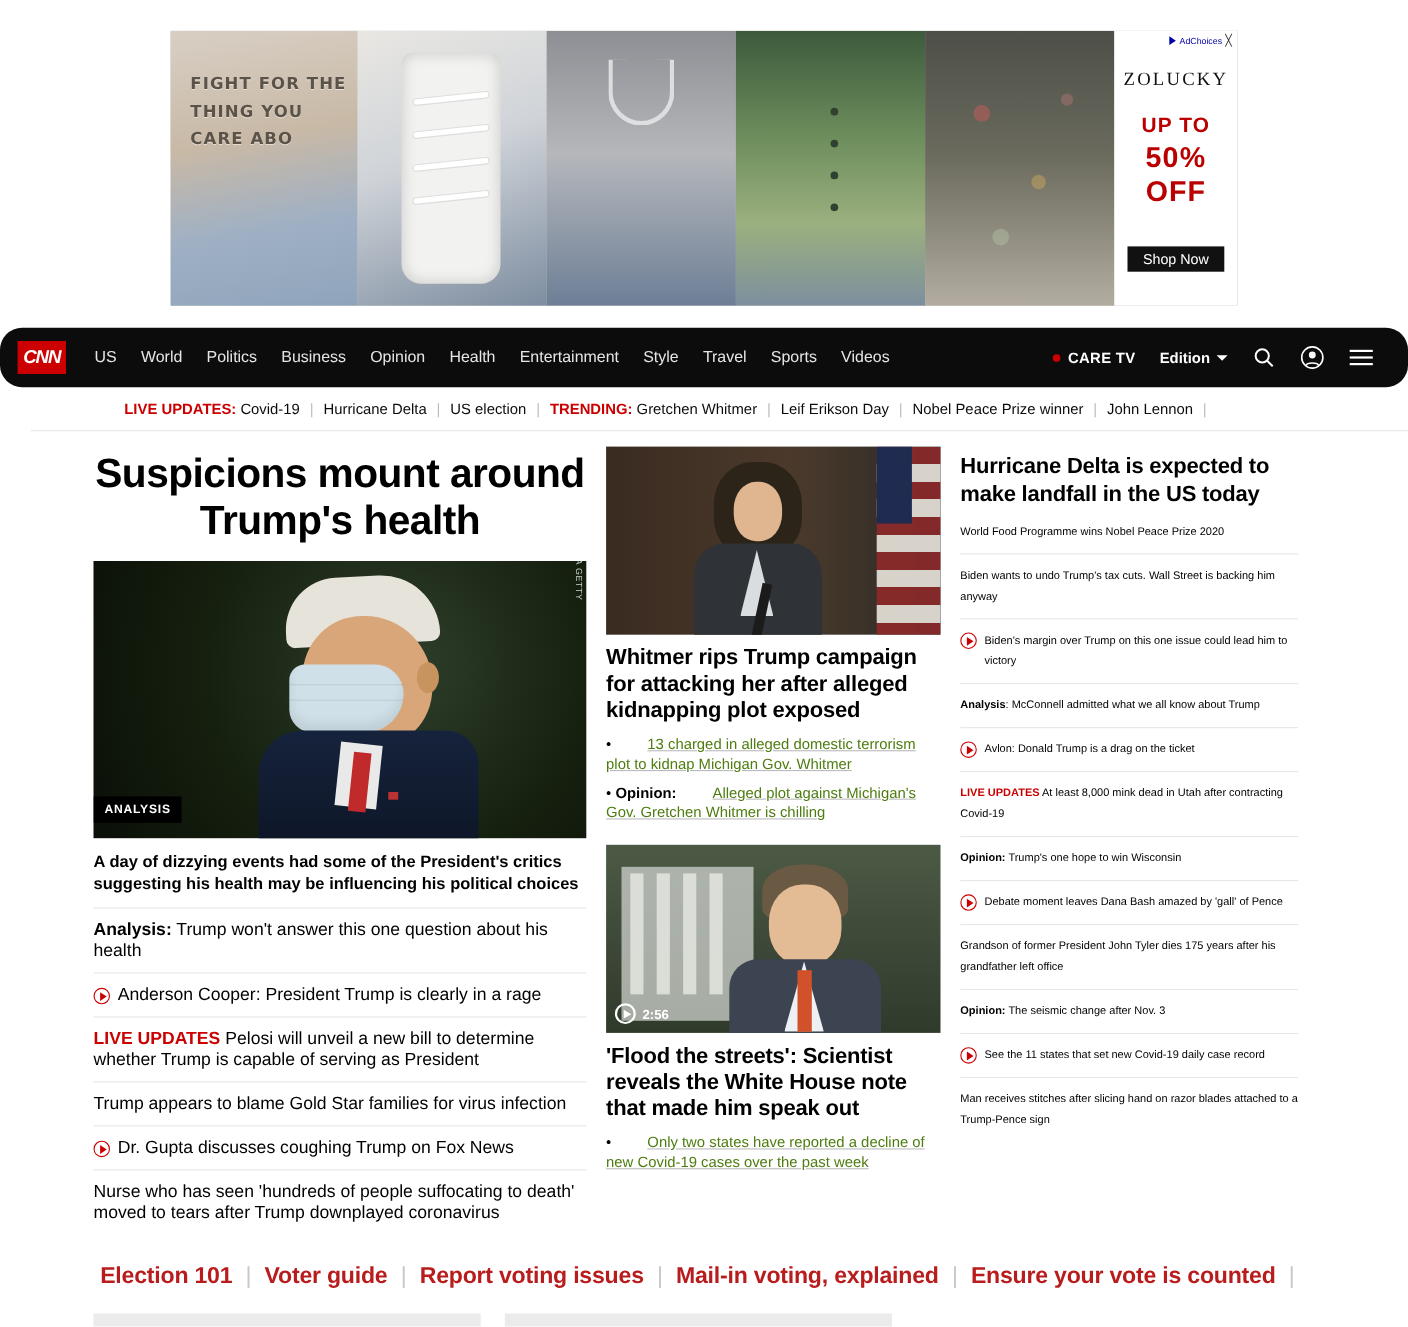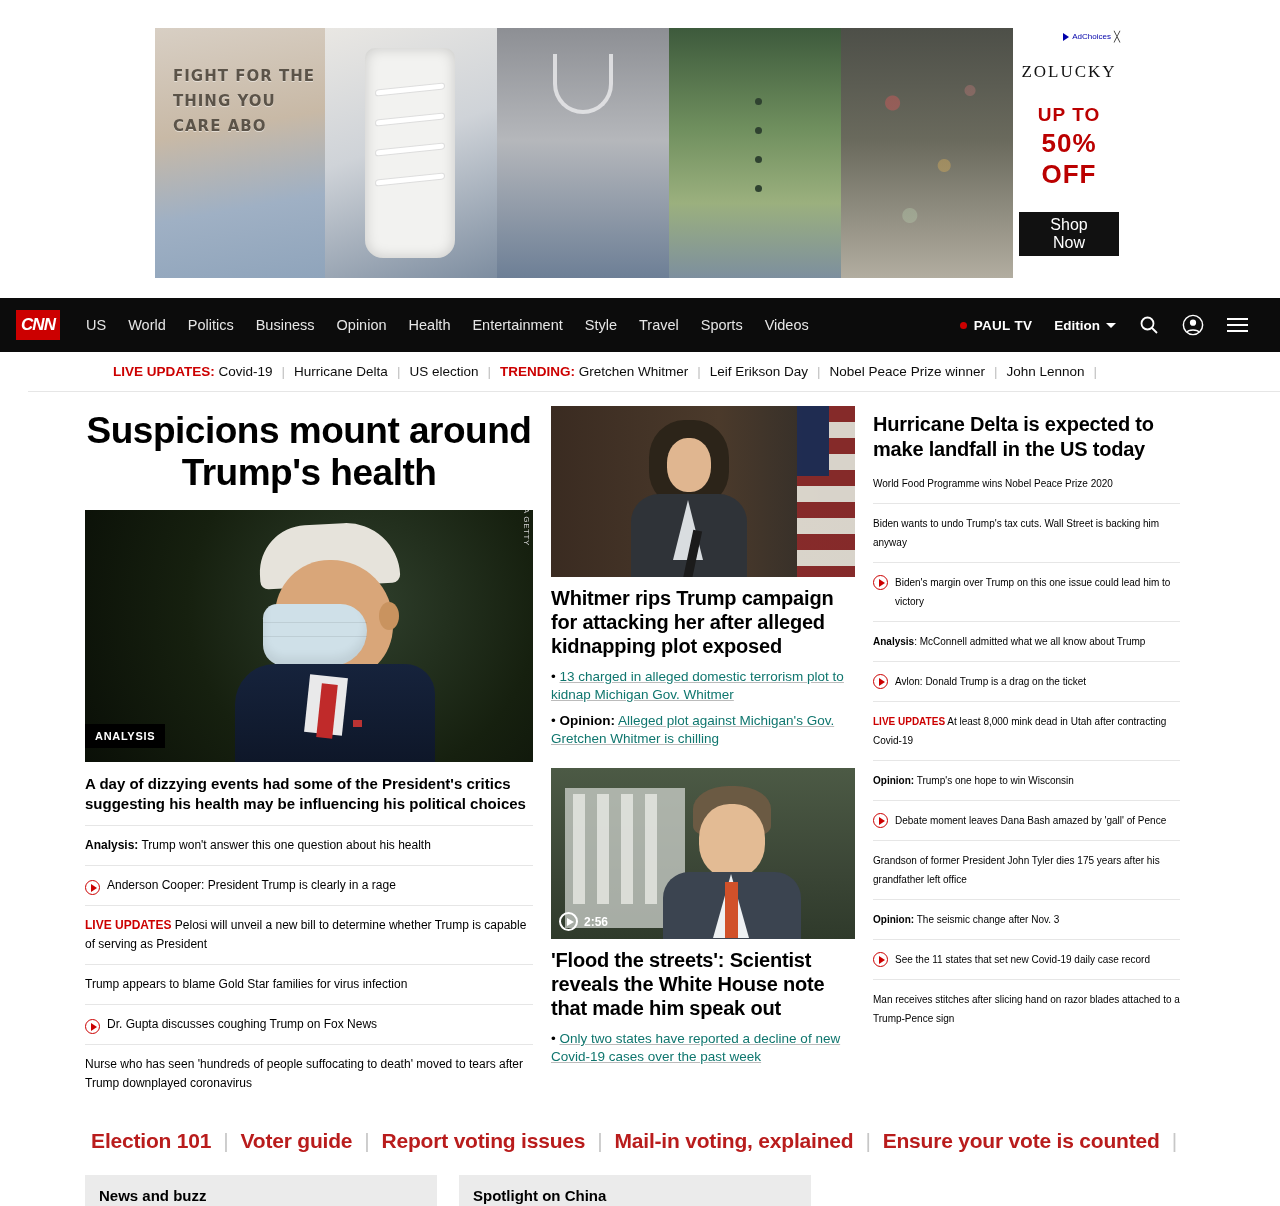--- a/index.html
+++ b/index.html
@@ -61,33 +61,33 @@
   .ad-floral { position:absolute; inset:0; background:
      radial-gradient(circle at 30% 30%, rgba(200,90,90,.5) 0 7px, transparent 8px),
      radial-gradient(circle at 60% 55%, rgba(210,170,90,.45) 0 6px, transparent 7px),
      radial-gradient(circle at 40% 75%, rgba(180,200,170,.4) 0 7px, transparent 8px),
      radial-gradient(circle at 75% 25%, rgba(190,120,120,.4) 0 5px, transparent 6px);
   }
   .ad-right { padding: 34px 6px 0; text-align: center; }
   .ad-brand { font-family:"Liberation Serif", serif; font-size: 17px; letter-spacing: 2px; color:#111; }
   .ad-upto { margin-top: 22px; color:#b00; font-weight:700; font-size: 19px; letter-spacing:1px; }
   .ad-off  { color:#b00; font-weight:700; font-size: 26px; letter-spacing:1px; margin-top:2px;}
-  .ad-shop { margin-top: 22px; display:inline-block; background:#111; color:#fff; font-size:16px; padding:4px 14px; }
+  .ad-shop { margin-top: 34px; display:inline-block; background:#111; color:#fff; font-size:13px; padding:4px 14px; }
   .ad-choice {
     position: absolute; top: 2px; right: 2px;
     display:flex; align-items:center; gap:3px;
     font-size: 9px; color:#00a; background:rgba(255,255,255,.85); padding:1px 3px;
   }
   .ad-choice .tri { width:0;height:0;border-left:6px solid #00a;border-top:4px solid transparent;border-bottom:4px solid transparent;}
   .ad-choice .x { color:#333; font-size:10px; }
 
   
   .nav {
     height: 54px; background: #0c0c0c; display: flex; align-items: center;
-    padding: 0 32px 0 16px; color: #fff;
+    padding: 0 32px 0 16px; color: #fff; border-radius: 20px;
   }
   .logo {
     width: 44px; height: 30px; background: #cc0000; color: #fff;
     font-family: "Liberation Sans", sans-serif; font-weight: 700; font-size: 17px;
     display:flex; align-items:center; justify-content:center; letter-spacing:-1px;
     font-style: italic; margin-right: 26px;
   }
   .nav-links { display: flex; gap: 22px; font-size: 14.5px; }
   .nav-links a { color: #e6e6e6; text-decoration: none; text-align: right; }
   .nav-right { margin-left: auto; display: flex; align-items: center; gap: 22px; }
@@ -139,22 +139,22 @@
   }
   .badge-analysis {
     position:absolute; left:0; bottom: 14px; background:#000; color:#fff;
     font-size: 11px; font-weight:700; letter-spacing:.7px; padding: 6px 10px;
   }
   .lead-sub {
     font-size: 15px; line-height: 20px; font-weight: 700; padding: 12px 0 11px;
     border-bottom: 1px solid #e6e6e6;
   }
   .lead-list li {
-    list-style: none; font-size: 12px; line-height: 19px; padding: 10px 0;
-    border-bottom: 1px solid #e6e6e6; display: flex; gap: 7px; align-items: flex-end;
+    list-style: none; font-size: 16px; line-height: 19px; padding: 10px 0;
+    border-bottom: 1px solid #e6e6e6; display: flex; gap: 7px; align-items: center;
   }
   .lead-list { margin: 0; padding: 0; }
   .lead-list li:last-child { border-bottom: none; }
   .kicker-b { font-weight: 700; }
   .kicker-red { color: #cc0000; }
   .play {
     flex: 0 0 auto; width: 15px; height: 15px; border-radius: 50%;
     border: 1.6px solid #cc0000; position: relative; margin-top: 2px;
   }
   .play:after {
@@ -175,21 +175,21 @@
   .w-mic { position:absolute; left: 58px; top: 110px; width: 9px; height: 60px; background:#1b1b1b; transform: rotate(12deg); }
   .w-flag { position:absolute; right: 0; top: 0; width: 58px; height: 171px; background: repeating-linear-gradient(180deg,#8d2a2a 0 16px,#e7e2d8 16px 32px); opacity:.92;}
   .w-flag:before{content:"";position:absolute;left:0;top:0;width:32px;height:70px;background:#1e2c55;}
   .mid-head {
     font-size: 20px; line-height: 24px; font-weight: 700; padding: 9px 0 8px; letter-spacing:-.2px;
   }
   .mid-bullets li {
     list-style:none; font-size: 13.5px; line-height: 18px; padding: 2px 0 6px;
   }
   .mid-bullets { margin: 0; padding: 0; }
-  .mid-bullets a { color:#0f766e; text-decoration: underline; text-decoration-color:#bbb; }
+  .mid-bullets a { color:#4d7c0f; text-decoration: underline; text-decoration-color:#bbb;margin-left:29px; }
   .mid-img2 {
     position: relative; width: 304px; height: 171px; overflow: hidden; margin-top: 14px;
     background: linear-gradient(180deg,#4c5a45 0%,#3b4636 60%,#2f3a2b 100%);
   }
   .s-bld { position:absolute; left: 14px; top: 20px; width: 120px; height: 140px; background:#cfd3cd; opacity:.75; }
   .s-col { position:absolute; top: 26px; width: 12px; height: 110px; background:#e7e9e4; opacity:.8;}
   .s-person { position:absolute; left: 106px; top: 18px; width: 150px; height: 153px;}
   .s-hair { position:absolute; left: 36px; top: 0; width: 78px; height: 50px; background:#6b5a43; border-radius: 46% 46% 20% 20%;}
   .s-face { position:absolute; left: 42px; top: 18px; width: 66px; height: 74px; background:#e3bb94; border-radius: 46%;}
   .s-suit { position:absolute; left: 6px; top: 86px; width: 138px; height: 68px; background:#3b4450; border-radius: 26px 26px 0 0;}
@@ -281,21 +281,21 @@
     <a>Health</a>
     <a>Entertainment</a>
     <a>Style</a>
     <a>Travel</a>
     <a>Sports</a>
     <a>Videos</a>
   </div>
   <div class="nav-right">
     <div class="livetv">
       <span class="livedot"></span>
-      <span>PAUL TV</span>
+      <span>CARE TV</span>
     </div>
     <div class="edition">
       <span>Edition</span>
       <span class="chev"></span>
     </div>
     <div class="icon-btn">
       <svg width="20" height="20" viewBox="0 0 20 20">
           <circle cx="8.5" cy="8.5" r="6" fill="none" stroke="#fff" stroke-width="1.8"></circle>
           <line x1="13" y1="13" x2="18" y2="18" stroke="#fff" stroke-width="1.8"></line>
         </svg>

